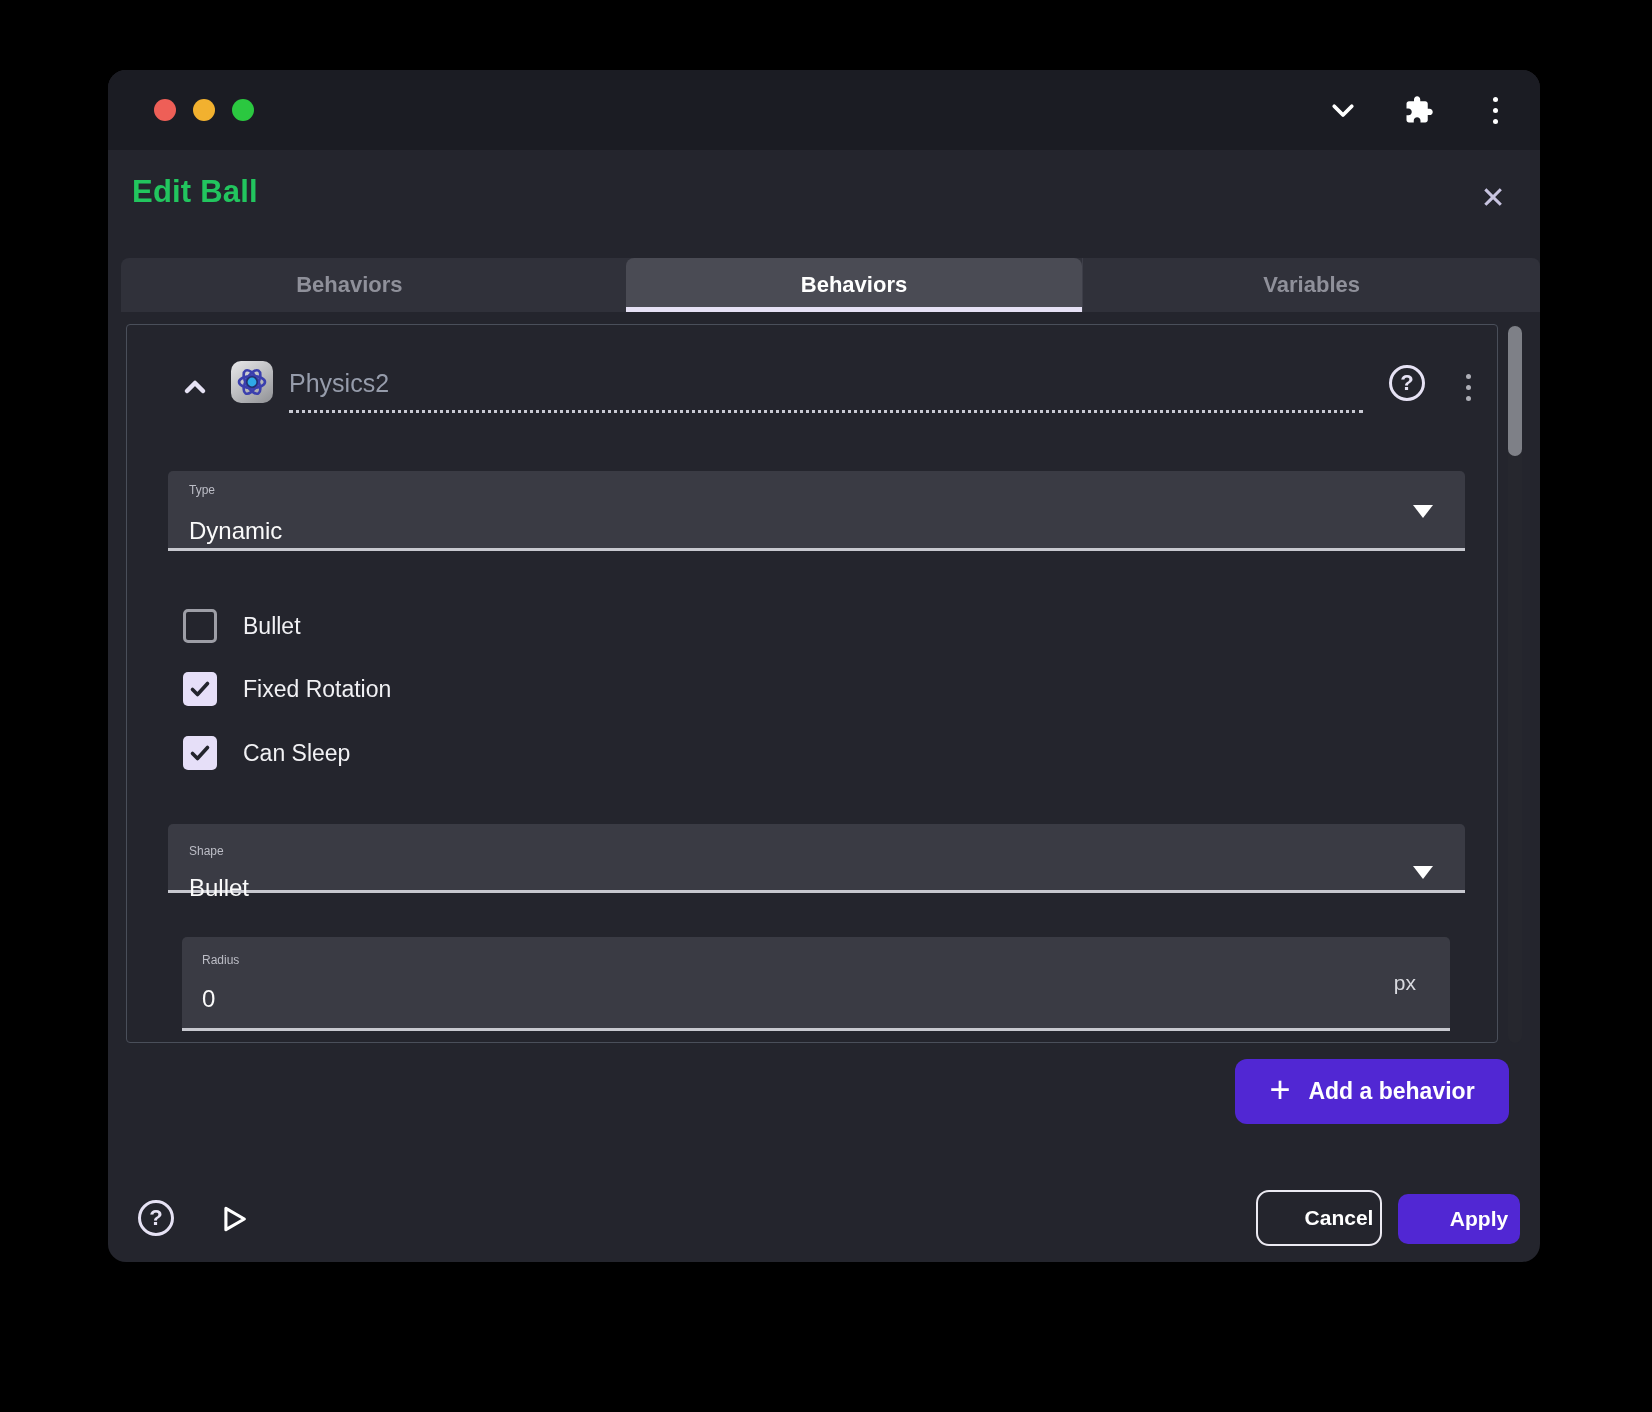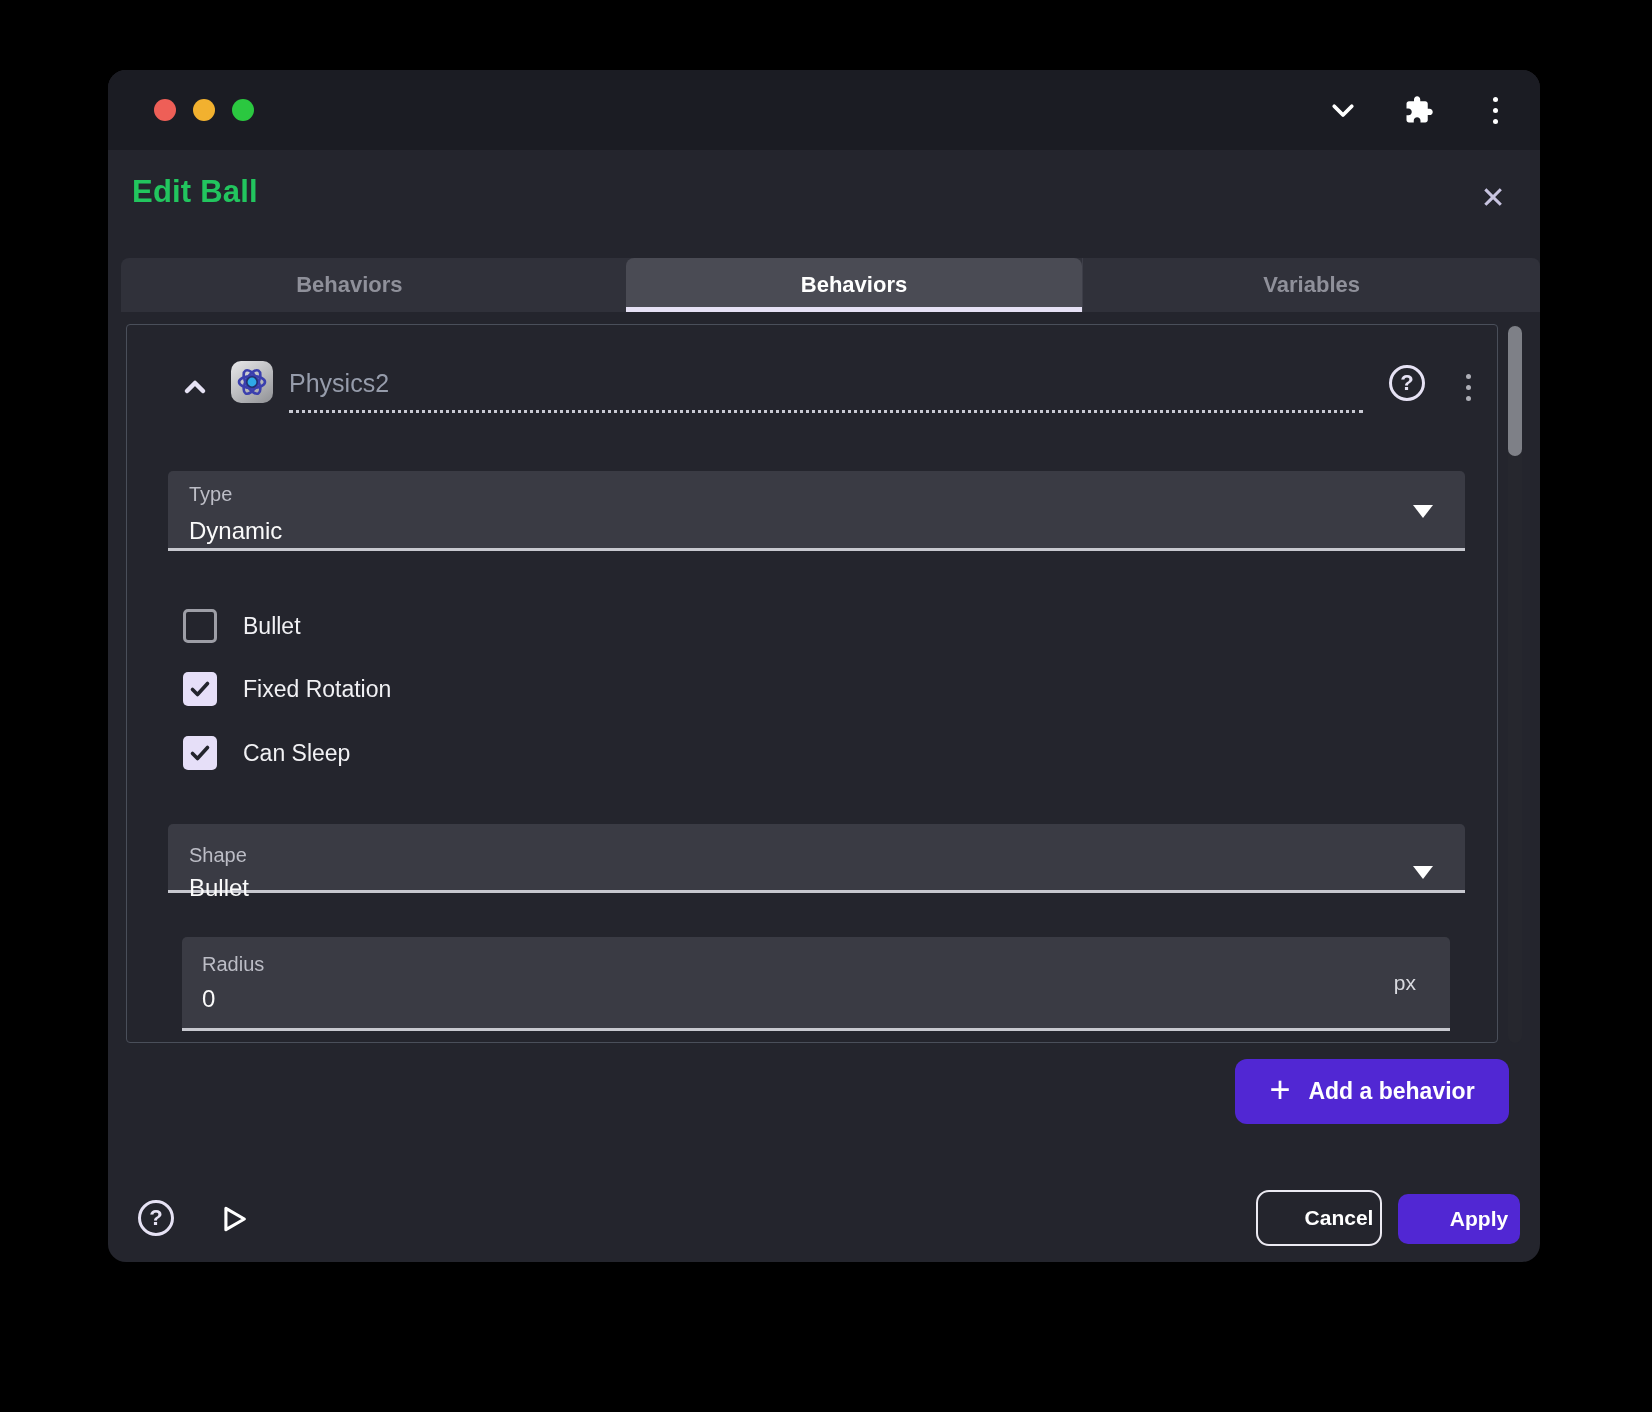--- a/index.html
+++ b/index.html
@@ -49,21 +49,21 @@
   .bhv-name{font-size:25px;color:#969cab;line-height:52px;}
   .help-circle{width:36px;height:36px;border-radius:50%;border:3px solid #e6e2f4;color:#e6e2f4;
     display:flex;align-items:center;justify-content:center;font-size:22px;font-weight:bold;cursor:pointer;}
   .bhv-help{position:absolute;left:1246px;top:10px;}
   .bhv-kebab{position:absolute;left:1310px;top:14px;width:30px;height:36px;display:flex;
     align-items:center;justify-content:center;cursor:pointer;}
 
   
   .select-field{position:absolute;background:#3a3b44;border-radius:5px 5px 0 0;
     border-bottom:3px solid #c7c8cf;cursor:pointer;}
-  .field-label{position:absolute;left:21px;font-size:20px;color:#bcbdc6;}
+  .field-label{position:absolute;left:21px;font-size:12px;color:#bcbdc6;}
   .field-value{position:absolute;left:21px;font-size:24px;color:#fafafa;}
   .caret{position:absolute;width:0;height:0;border-left:10px solid transparent;
     border-right:10px solid transparent;border-top:13px solid #ffffff;}
 
   .type-field{left:41px;top:146px;width:1297px;height:80px;}
   .type-field .field-label{top:12px;}
   .type-field .field-value{top:46px;text-align:center;}
   .type-field .caret{right:32px;top:34px;}
 
   .shape-field{left:41px;top:499px;width:1297px;height:69px;}

